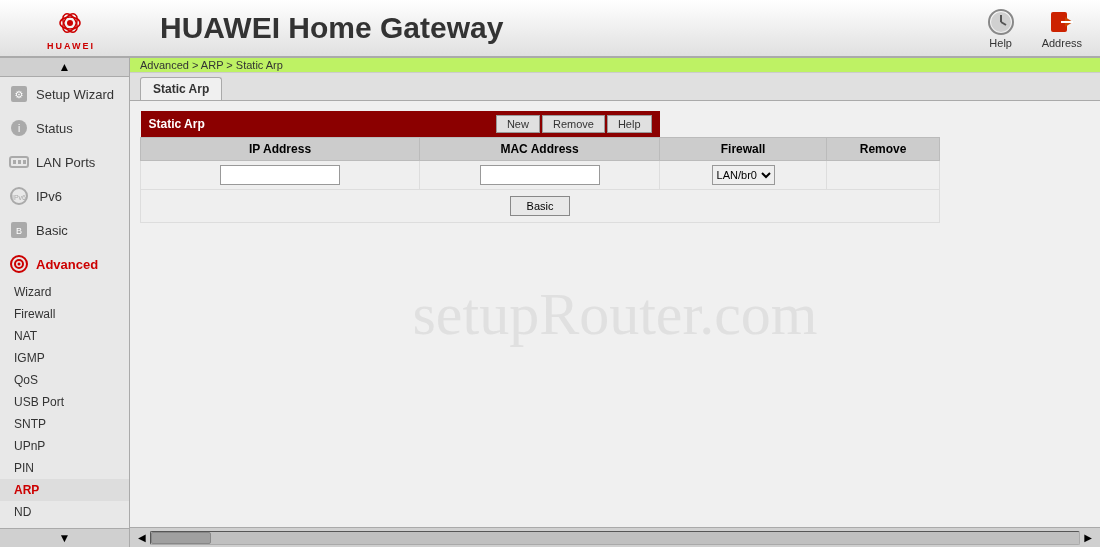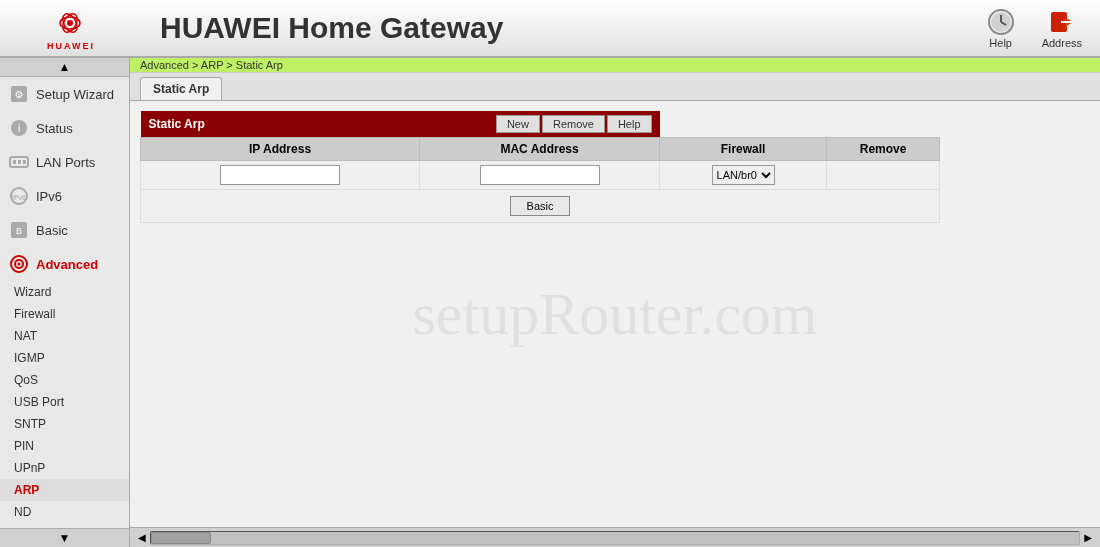--- a/index.html
+++ b/index.html
@@ -385,24 +385,24 @@
       <div class="sidebar-sub-item">
         <span>QoS</span>
       </div>
       <div class="sidebar-sub-item">
         <span>USB Port</span>
       </div>
       <div class="sidebar-sub-item">
         <span>SNTP</span>
       </div>
       <div class="sidebar-sub-item">
+        <span>UPnP</span>
+      </div>
+      <div class="sidebar-sub-item">
         <span>PIN</span>
-      </div>
-      <div class="sidebar-sub-item">
-        <span>UPnP</span>
       </div>
       <div class="sidebar-sub-item active">
         <span>ARP</span>
       </div>
       <div class="sidebar-sub-item">
         <span>ND</span>
       </div>
 
     </div>
     <div class="sidebar-scroll-down">▼</div>

